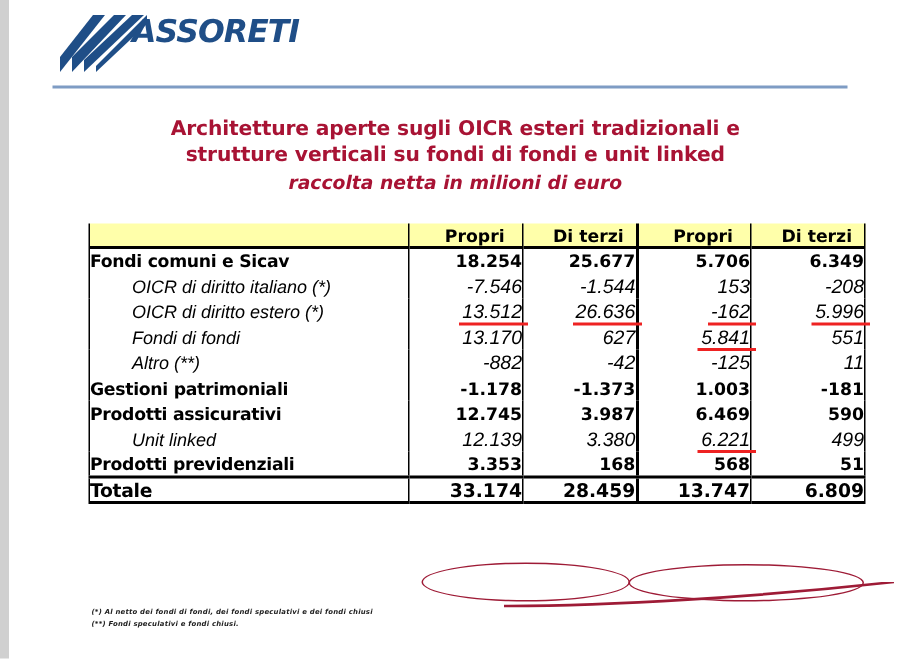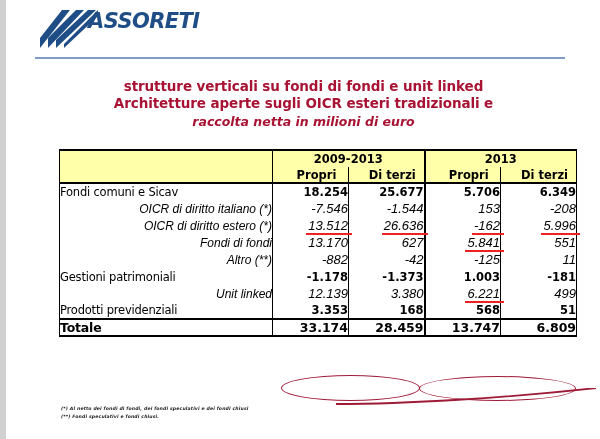--- a/index.html
+++ b/index.html
@@ -128,35 +128,34 @@
   
   .bt-thick { border-top: 2.5px solid #000; }
   .bb-thick { border-bottom: 2.5px solid #000; }
   .bl-thin  { border-left: 1px solid #000; }
   .br-thin  { border-right: 1px solid #000; }
   .bl-thick { border-left: 2.5px solid #000; }
 
   
   td.lbl {
     padding-left: 5px;
-    font-weight: normal;
+    font-weight: bold;
     font-size: 11.5px;
     height: 17px;
     white-space: nowrap;
     font-family: "DejaVu Sans", sans-serif;
     letter-spacing: -0.2px;
   }
   td.lbl.sub {
     font-weight: normal;
     font-style: italic;
     padding-left: 28px;
     font-family: "Liberation Sans", sans-serif;
     font-size: 12px;
     letter-spacing: 0;
-    text-align: right;
   }
   td.num {
     text-align: right;
     padding-right: 9px;
     font-weight: bold;
     font-size: 11.5px;
     height: 17px;
     white-space: nowrap;
     font-family: "DejaVu Sans", sans-serif;
   }
@@ -237,40 +236,35 @@
             <polygon points="28,44 28,40 62,6 62,12"></polygon>
           </g>
         </svg>
       </div>
       <div class="logo-text">ASSORETI</div>
     </div>
     <div class="header-rule"></div>
   </div>
 
   <div class="title-block">
+    <div class="title-line">Architetture aperte sugli OICR esteri tradizionali e</div>
     <div class="title-line">strutture verticali su fondi di fondi e unit linked</div>
-    <div class="title-line">Architetture aperte sugli OICR esteri tradizionali e</div>
     <div class="subtitle-line">raccolta netta in milioni di euro</div>
   </div>
 
   <div class="table-area">
     <table class="main">
       <colgroup>
         <col class="col-label">
           <col class="col-num">
           <col class="col-num">
           <col class="col-num">
           <col class="col-num">
       </colgroup>
       <thead>
-        <tr class="hdr-row1">
-          <td class="hdr-blank bt-thick bl-thin"></td>
-          <td class="hdr bt-thick bl-thin" colspan="2">2009-2013</td>
-          <td class="hdr bt-thick bl-thick br-thin" colspan="2">2013</td>
-        </tr>
         <tr class="hdr-row2">
           <td class="hdr-blank bb-thick bl-thin"></td>
           <td class="hdr bb-thick bl-thin">Propri</td>
           <td class="hdr bb-thick bl-thin">Di terzi</td>
           <td class="hdr bb-thick bl-thick">Propri</td>
           <td class="hdr bb-thick bl-thin br-thin">Di terzi</td>
         </tr>
       </thead>
       <tbody>
           <tr>
@@ -309,20 +303,27 @@
             <td class="num bl-thin br-thin sub"><span class="num-inner">11</span></td>
           </tr>
           <tr>
             <td class="lbl bl-thin">Gestioni patrimoniali</td>
             <td class="num bl-thin"><span class="num-inner">-1.178</span></td>
             <td class="num bl-thin"><span class="num-inner">-1.373</span></td>
             <td class="num bl-thick"><span class="num-inner">1.003</span></td>
             <td class="num bl-thin br-thin"><span class="num-inner">-181</span></td>
           </tr>
           <tr>
+            <td class="lbl bl-thin">Prodotti assicurativi</td>
+            <td class="num bl-thin"><span class="num-inner">12.745</span></td>
+            <td class="num bl-thin"><span class="num-inner">3.987</span></td>
+            <td class="num bl-thick"><span class="num-inner">6.469</span></td>
+            <td class="num bl-thin br-thin"><span class="num-inner">590</span></td>
+          </tr>
+          <tr>
             <td class="lbl bl-thin sub">Unit linked</td>
             <td class="num bl-thin sub"><span class="num-inner">12.139</span></td>
             <td class="num bl-thin sub"><span class="num-inner">3.380</span></td>
             <td class="num bl-thick sub"><span class="num-inner underlined">6.221</span></td>
             <td class="num bl-thin br-thin sub"><span class="num-inner">499</span></td>
           </tr>
           <tr>
             <td class="lbl bl-thin bb-thick">Prodotti previdenziali</td>
             <td class="num bl-thin bb-thick"><span class="num-inner">3.353</span></td>
             <td class="num bl-thin bb-thick"><span class="num-inner">168</span></td>

